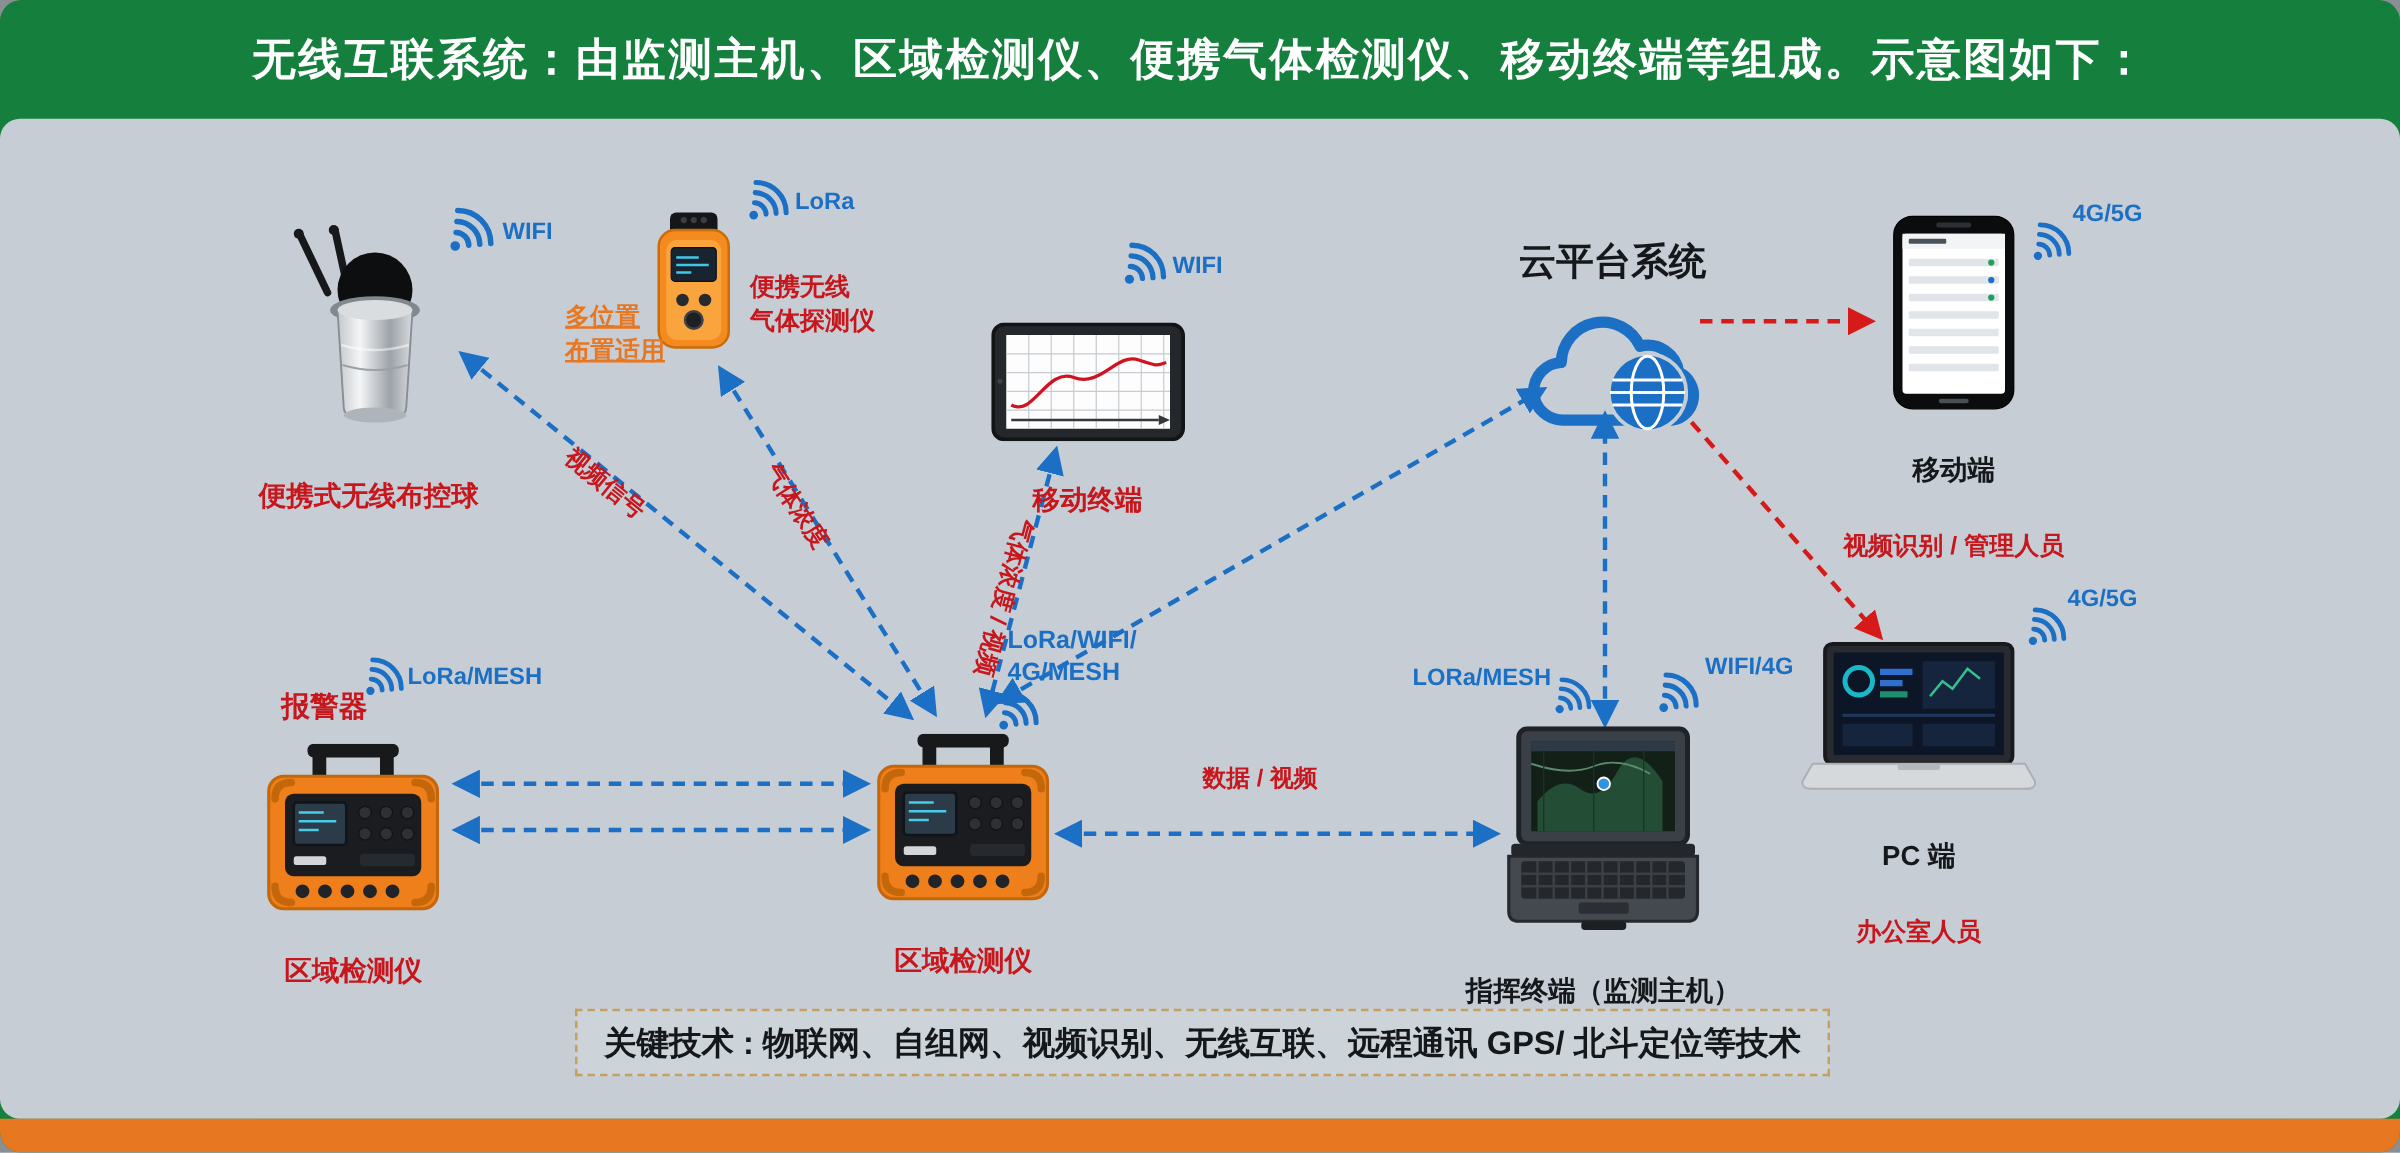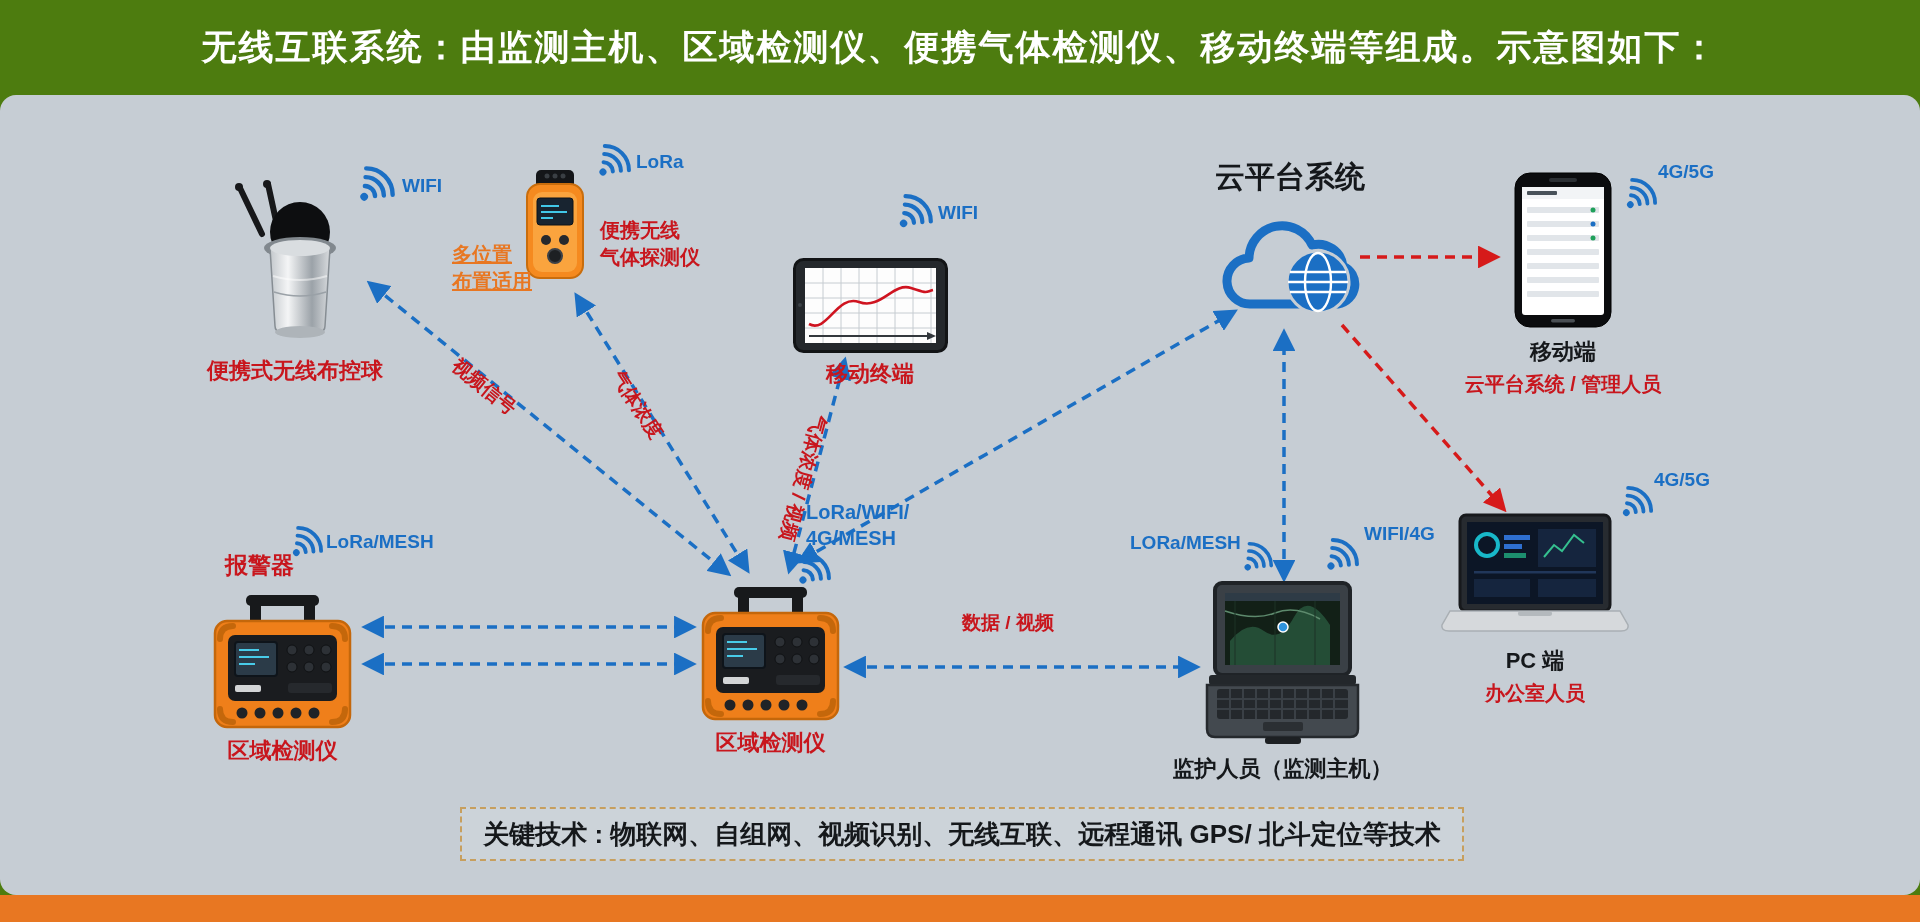--- a/index.html
+++ b/index.html
@@ -1,28 +1,28 @@
 <!DOCTYPE html>
 <html><head>
 <meta charset="utf-8">
 <style>
   html,body{margin:0;padding:0;}
   body{font-family:"Liberation Sans","DejaVu Sans",sans-serif;background:#8a8f94;}
-  .stage{position:relative;width:1920px;height:922px;background:#4d7c0f;overflow:hidden;}
+  .stage{position:relative;width:1920px;height:922px;background:#15803d;overflow:hidden;border-radius:17px;}
   .banner{position:absolute;left:0;top:0;width:100%;height:95px;display:flex;align-items:center;justify-content:center;}
   .banner h1{margin:0;color:#ffffff;font-size:35px;font-weight:bold;letter-spacing:2px;}
   .board{position:absolute;left:0;top:95px;width:1920px;height:800px;background:#C6CDD4;border-radius:16px;}
   .bottombar{position:absolute;left:0;bottom:0;width:100%;height:27px;background:#E87722;}
 
   .links{position:absolute;left:0;top:0;}
   .links .blue line{stroke:#1B6FC4;stroke-width:3.5;stroke-dasharray:10 7;}
   .links .red line{stroke:#D61A1A;stroke-width:3.5;stroke-dasharray:10 7;}
 
   figure.device{position:absolute;margin:0;display:flex;flex-direction:column;align-items:center;}
-  figure.device figcaption{white-space:nowrap;text-align:right;}
+  figure.device figcaption{white-space:nowrap;text-align:right;margin-top:32px;}
   .cap-red{color:#C8161D;font-weight:bold;font-size:22px;margin-top:6px;}
   .cap-black{color:#15181b;font-weight:bold;font-size:22px;margin-top:8px;}
   .cap-role{color:#C8161D;font-weight:bold;font-size:20px;margin-top:4px;}
   .cloud-title{color:#15181b;font-weight:bold;font-size:30px;margin-bottom:6px;white-space:nowrap;}
 
   .wifi-badge{position:absolute;}
   .radio-lbl{position:absolute;color:#1B6FC4;font-weight:bold;font-size:19px;white-space:nowrap;}
 
   .linklbl{position:absolute;color:#C8161D;font-weight:bold;font-size:19px;text-align:center;white-space:nowrap;}
   .meshlbl{position:absolute;color:#1B6FC4;font-weight:bold;font-size:20px;line-height:1.3;}
@@ -276,21 +276,21 @@
       <svg width="170" height="125" viewBox="0 0 170 125">
           <use href="#sym-cloud"></use>
         </svg>
     </figure>
 
     <figure class="device" style="left:1508px;top:76px;width:110px">
       <svg width="100" height="158" viewBox="0 0 100 158">
           <use href="#sym-phone"></use>
         </svg>
       <figcaption class="cap-black">移动端</figcaption>
-      <figcaption class="cap-role">云平台系统 / 管理人员</figcaption>
+      <figcaption class="cap-role">视频识别 / 管理人员</figcaption>
     </figure>
     <svg class="wifi-badge" style="left:1618px;top:82px" width="40" height="40" viewBox="0 0 48 48">
         <use href="#wifi"></use>
       </svg>
     <span class="radio-lbl" style="left:1658px;top:66px">4G/5G</span>
 
     <figure class="device" style="left:1440px;top:418px;width:190px">
       <svg width="190" height="125" viewBox="0 0 190 125">
           <use href="#sym-pc"></use>
         </svg>
@@ -321,21 +321,21 @@
       <figcaption class="cap-red">区域检测仪</figcaption>
     </figure>
     <svg class="wifi-badge" style="left:790px;top:456px" width="42" height="42" viewBox="0 0 48 48">
         <use href="#wifi"></use>
       </svg>
 
     <figure class="device" style="left:1205px;top:486px;width:155px">
       <svg width="155" height="165" viewBox="0 0 155 165">
           <use href="#sym-terminal"></use>
         </svg>
-      <figcaption class="cap-black">监护人员（监测主机）</figcaption>
+      <figcaption class="cap-black">指挥终端（监测主机）</figcaption>
     </figure>
     <span class="radio-lbl" style="left:1130px;top:437px">LORa/MESH</span>
     <svg class="wifi-badge" style="left:1236px;top:446px" width="38" height="38" viewBox="0 0 48 48">
         <use href="#wifi"></use>
       </svg>
     <svg class="wifi-badge" style="left:1318px;top:442px" width="42" height="42" viewBox="0 0 48 48">
         <use href="#wifi"></use>
       </svg>
     <span class="radio-lbl" style="left:1364px;top:428px">WIFI/4G</span>
 

